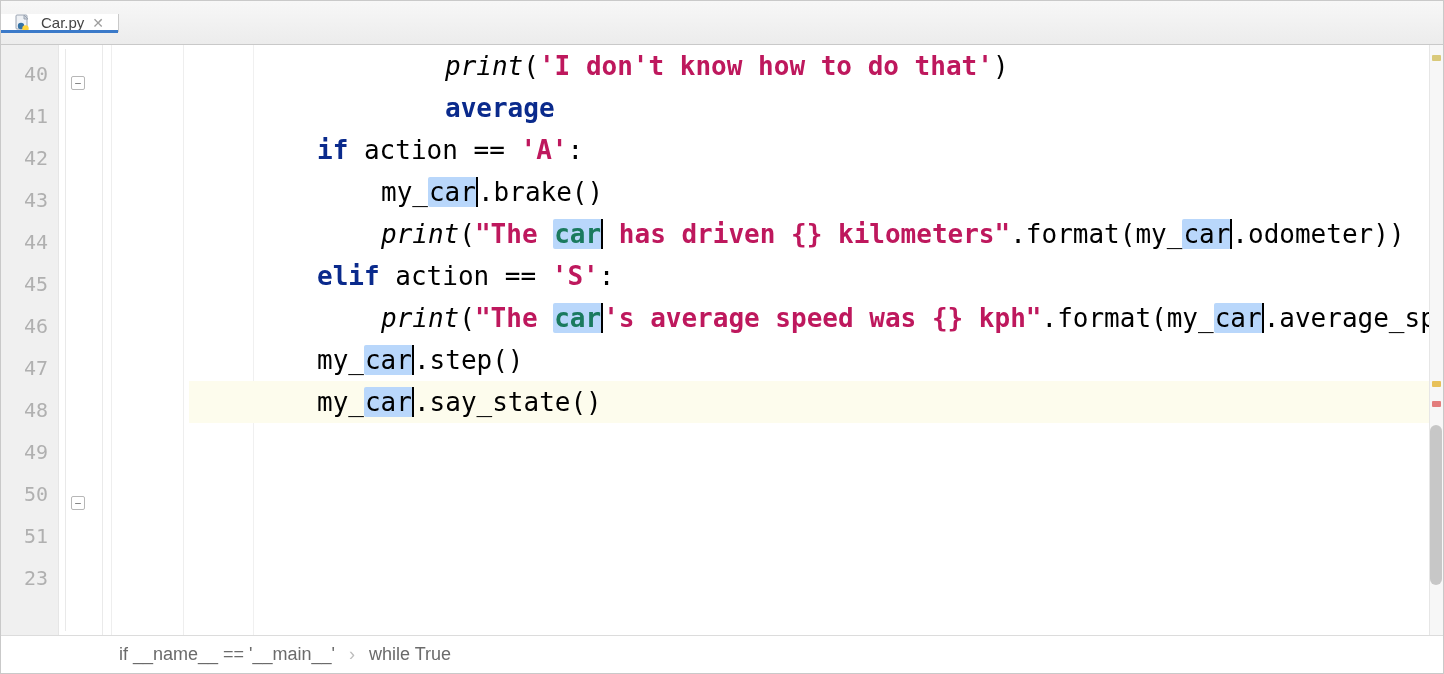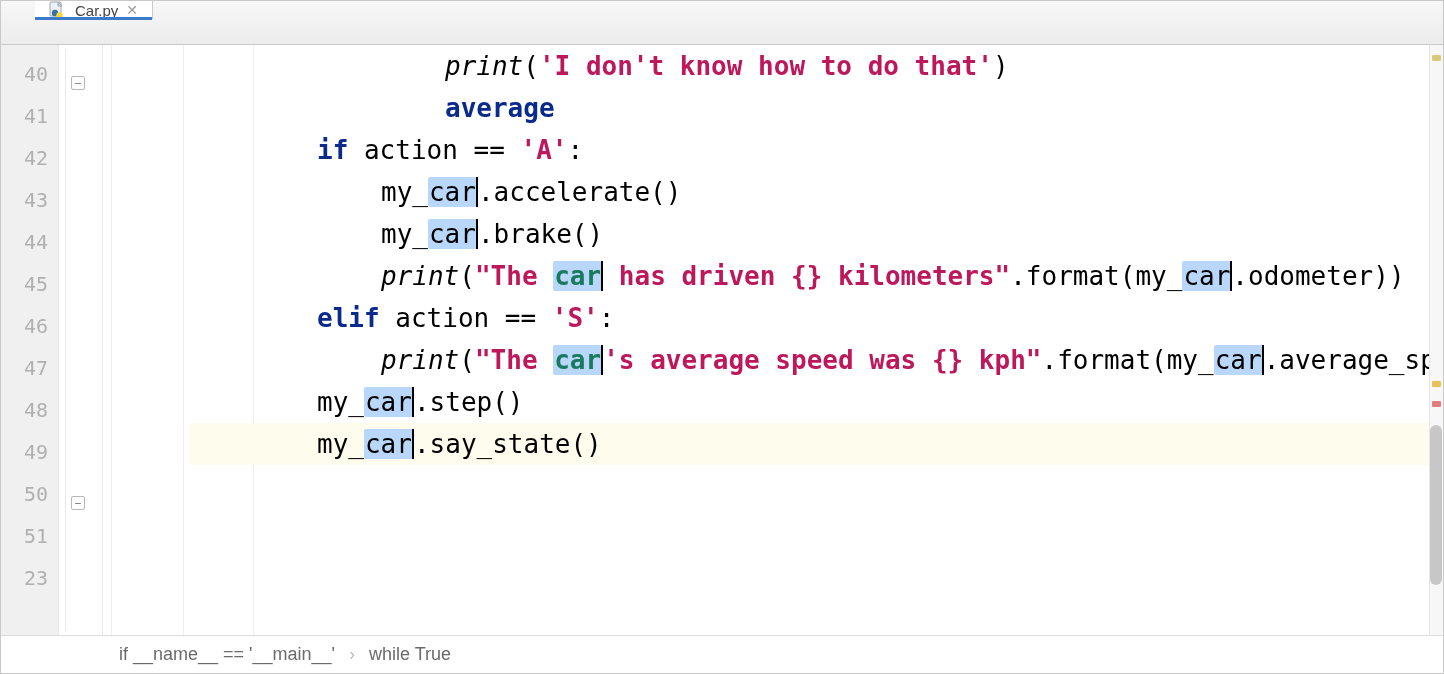--- a/index.html
+++ b/index.html
@@ -5,22 +5,21 @@
   * { box-sizing: border-box; margin: 0; padding: 0; }
   html, body { width: 1444px; height: 674px; overflow: hidden; font-family: "Menlo","Consolas","DejaVu Sans Mono",monospace; }
   body { background: #ffffff; border: 1px solid #c9c9c9; }
 
   
   .tabbar {
     height: 44px;
     background: linear-gradient(#f7f7f7,#ececec);
     border-bottom: 1px solid #c9c9c9;
     display: flex;
-    align-items: flex-start;
-    padding-left: 34px;
+    align-items: center;
   }
   .tab {
     display: flex; align-items: center; gap: 8px;
     background: #ffffff;
     border-right: 1px solid #c9c9c9;
     padding: 0 14px;
     font: 15px -apple-system, "Helvetica Neue", Arial, sans-serif;
     color: #444;
     position: relative;
   }
@@ -154,21 +153,20 @@
   <div class="guidecol">
     <div class="vline v1"></div>
     <div class="vline v2"></div>
   </div>
 
   <div class="code" id="code">
     <div class="ivline" style="left:64px"></div>
   <div class="row"><span style="display: inline-block; width: 256px;"></span><span class="tok-fn">print</span><span>(</span><span class="tok-str">'I don't know how to do that'</span><span>)</span></div>
       <div class="row"><span style="display: inline-block; width: 256px;"></span><span class="tok-kw">average</span></div>
       <div class="row"><span style="display: inline-block; width: 128px;"></span><span class="tok-kw">if</span><span> action == </span><span class="tok-str">'A'</span><span>:</span></div>
-      <div class="row"><span style="display: inline-block; width: 192px;"></span><span>my_</span><span class="hl">car</span><span class="caret"></span><span class="tok-call">.accelerate()</span></div>
       <div class="row"><span style="display: inline-block; width: 192px;"></span><span>my_</span><span class="hl">car</span><span class="caret"></span><span class="tok-call">.brake()</span></div>
       <div class="row"><span style="display: inline-block; width: 192px;"></span><span class="tok-fn">print</span><span>(</span><span class="tok-str">"The </span><span class="hl-str">car</span><span class="caret"></span><span class="tok-str"> has driven {} kilometers"</span><span>.format(my_</span><span class="hl">car</span><span class="caret"></span><span>.odometer))</span></div>
       <div class="row"><span style="display: inline-block; width: 128px;"></span><span class="tok-kw">elif</span><span> action == </span><span class="tok-str">'S'</span><span>:</span></div>
       <div class="row"><span style="display: inline-block; width: 192px;"></span><span class="tok-fn">print</span><span>(</span><span class="tok-str">"The </span><span class="hl-str">car</span><span class="caret"></span><span class="tok-str">'s average speed was {} kph"</span><span>.format(my_</span><span class="hl">car</span><span class="caret"></span><span>.average_speed</span></div>
       <div class="row"><span style="display: inline-block; width: 128px;"></span><span>my_</span><span class="hl">car</span><span class="caret"></span><span class="tok-call">.step()</span></div>
       <div class="row current"><span style="display: inline-block; width: 128px;"></span><span>my_</span><span class="hl">car</span><span class="caret"></span><span class="tok-call">.say_state()</span></div>
       <div class="row"><span style="display: inline-block; width: 0px;"></span></div>
     </div>
 
   <div class="markers">

